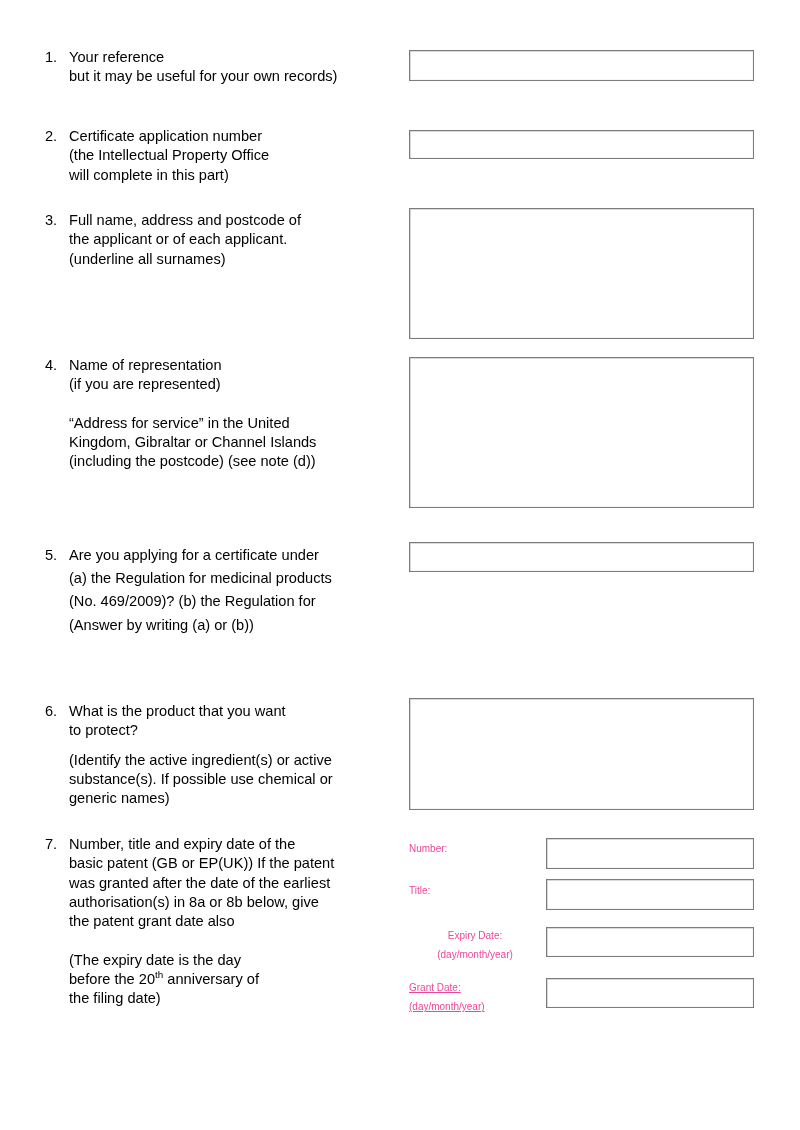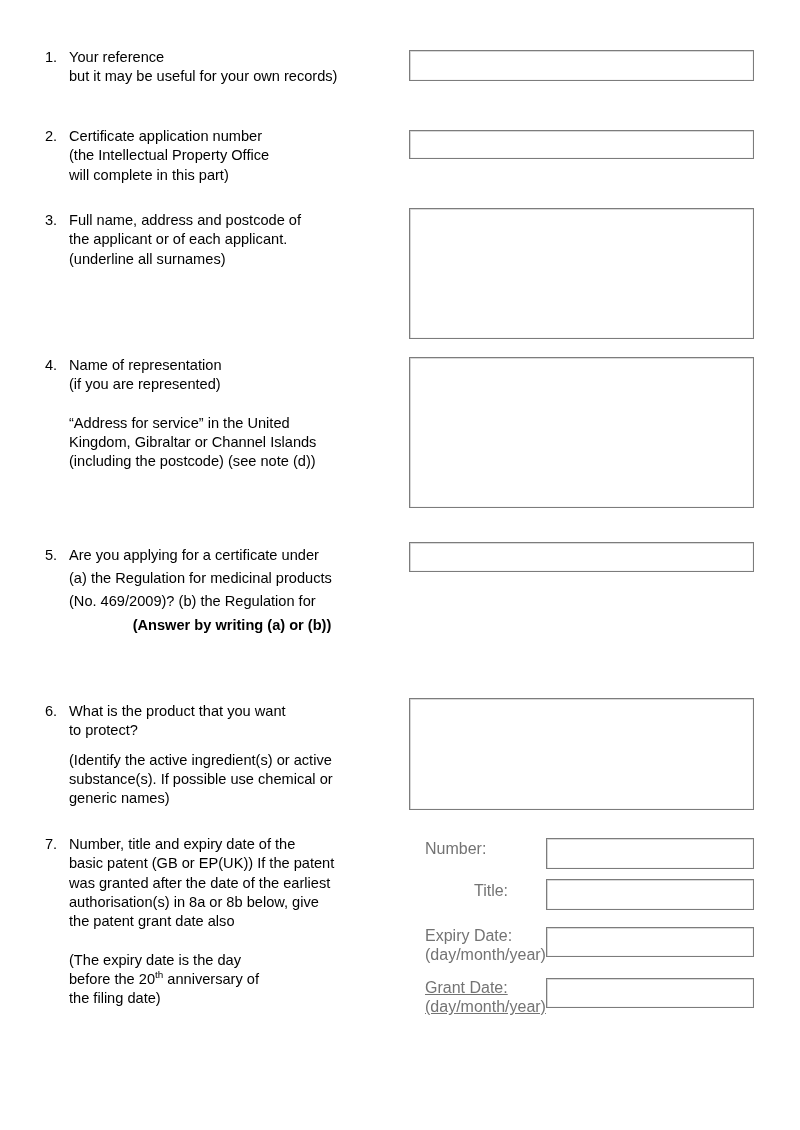--- a/index.html
+++ b/index.html
@@ -49,22 +49,21 @@
     position: relative;
     padding-left: 24px;
     white-space: pre;
   }
   .q-num {
     position: absolute;
     left: 0;
     top: 0;
   }
   .q-line.bold {
-    font-weight: bold;
-    text-align: center;
+    font-weight: normal;
   }
   .q-gap {
     display: block;
     height: 19.3px;
   }
   .q-gap-s {
     display: block;
     height: 10px;
   }
 
@@ -80,25 +79,25 @@
     box-sizing: border-box;
     background: #ffffff;
     border: 1px solid #7c7c7c;
     box-shadow: 0.8px 0.8px 0 0 #cdcdcd inset,
                 -0.8px -0.8px 0 0 #f4f4f4 inset;
   }
 
   
   .sub-label {
     position: absolute;
-    left: 425px;
+    left: 409px;
     width: 132px;
-    font-size: 16px;
+    font-size: 10px;
     line-height: 19.3px;
-    color: #737373;
+    color: #ec4899;
     white-space: pre-line;
   }
 </style>
 </head>
 <body>
 
 <div class="page">
 
   <div class="q-row" style="top:48px;">
     <div class="q-text">
@@ -170,24 +169,24 @@
       <span class="q-gap"></span>
       <span class="q-line">(The expiry date is the day</span>
       <span class="q-line"><span>before the 20</span><sup>th</sup><span> anniversary of</span></span>
       <span class="q-line">the filing date)</span>
     </div>
   </div>
 
   <div class="sub-label" style="top:839px;">Number:</div>
   <div class="box" style="left:546px; top:838px; width:208px; height:31px;"></div>
 
-  <div class="sub-label" style="top:881px;text-align:center;">Title:</div>
+  <div class="sub-label" style="top:881px;">Title:</div>
   <div class="box" style="left:546px; top:879px; width:208px; height:31px;"></div>
 
-  <div class="sub-label" style="top:926px;">Expiry Date:
+  <div class="sub-label" style="top:926px;text-align:center;">Expiry Date:
 (day/month/year)</div>
   <div class="box" style="left:546px; top:927px; width:208px; height:30px;"></div>
 
   <div class="sub-label" style="top:978px;text-decoration:underline;">Grant Date:
 (day/month/year)</div>
   <div class="box" style="left:546px; top:978px; width:208px; height:30px;"></div>
 
 </div>
 
 </body></html>

